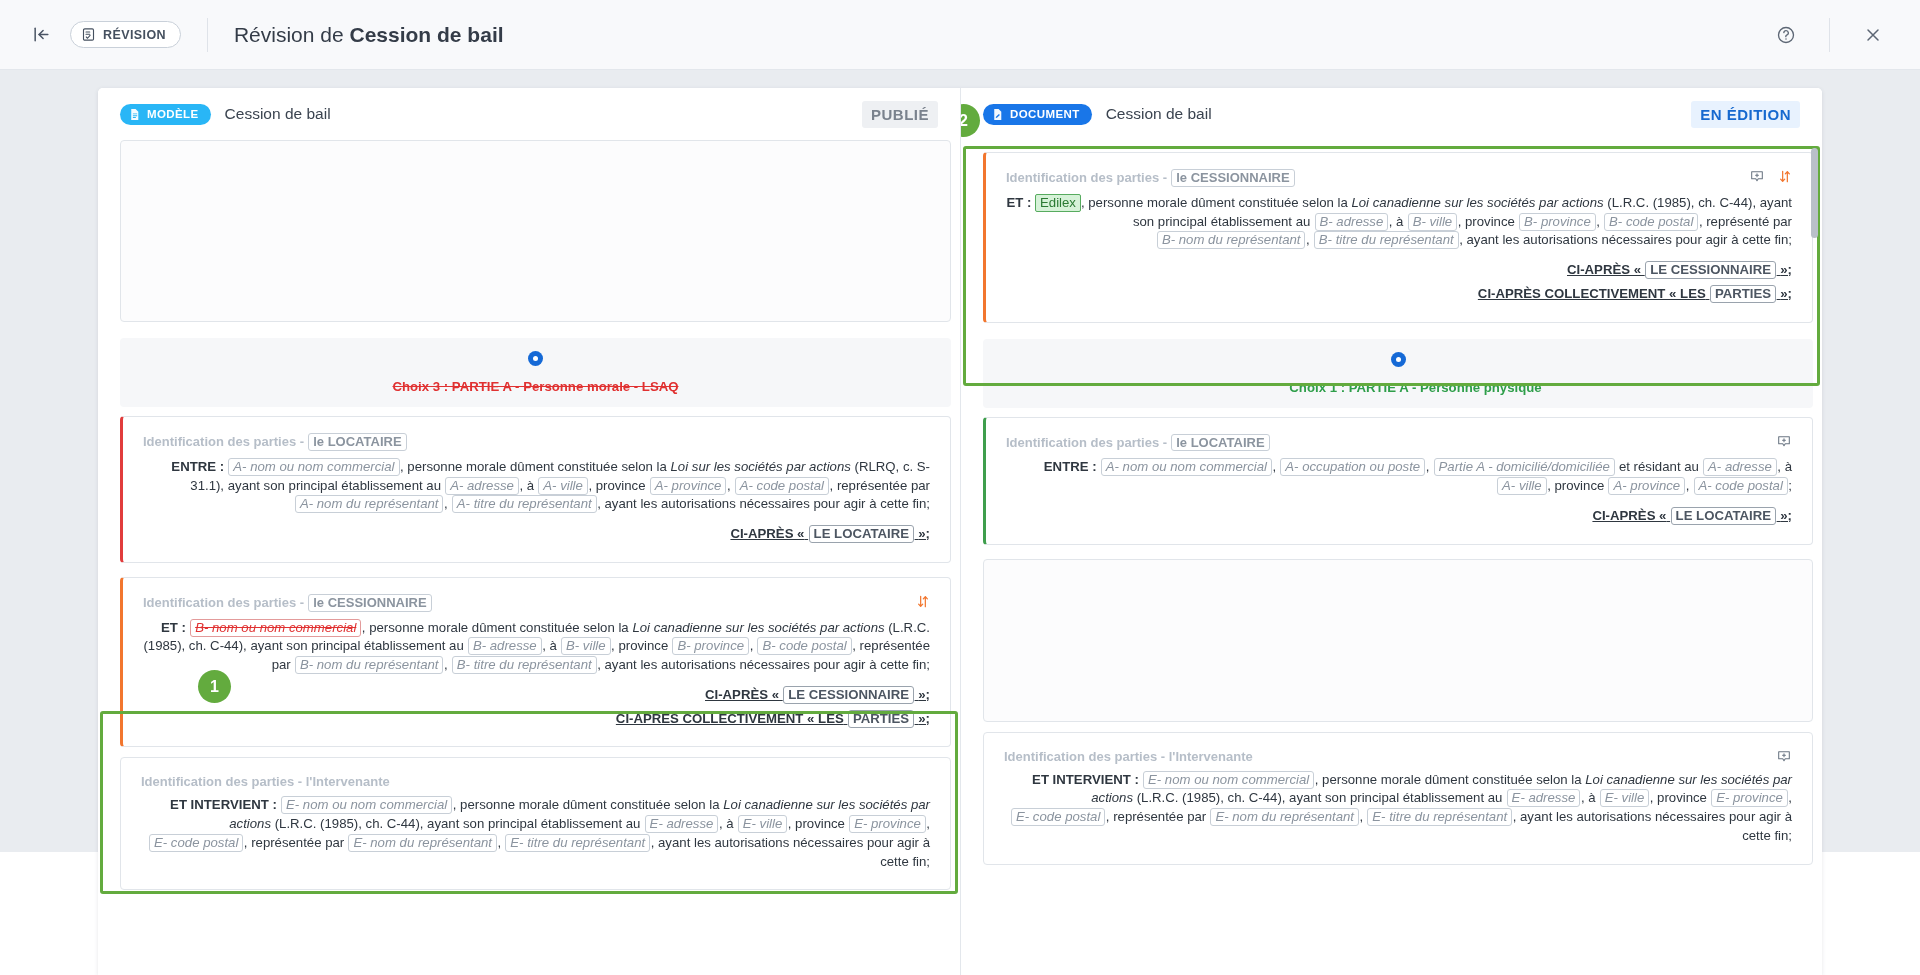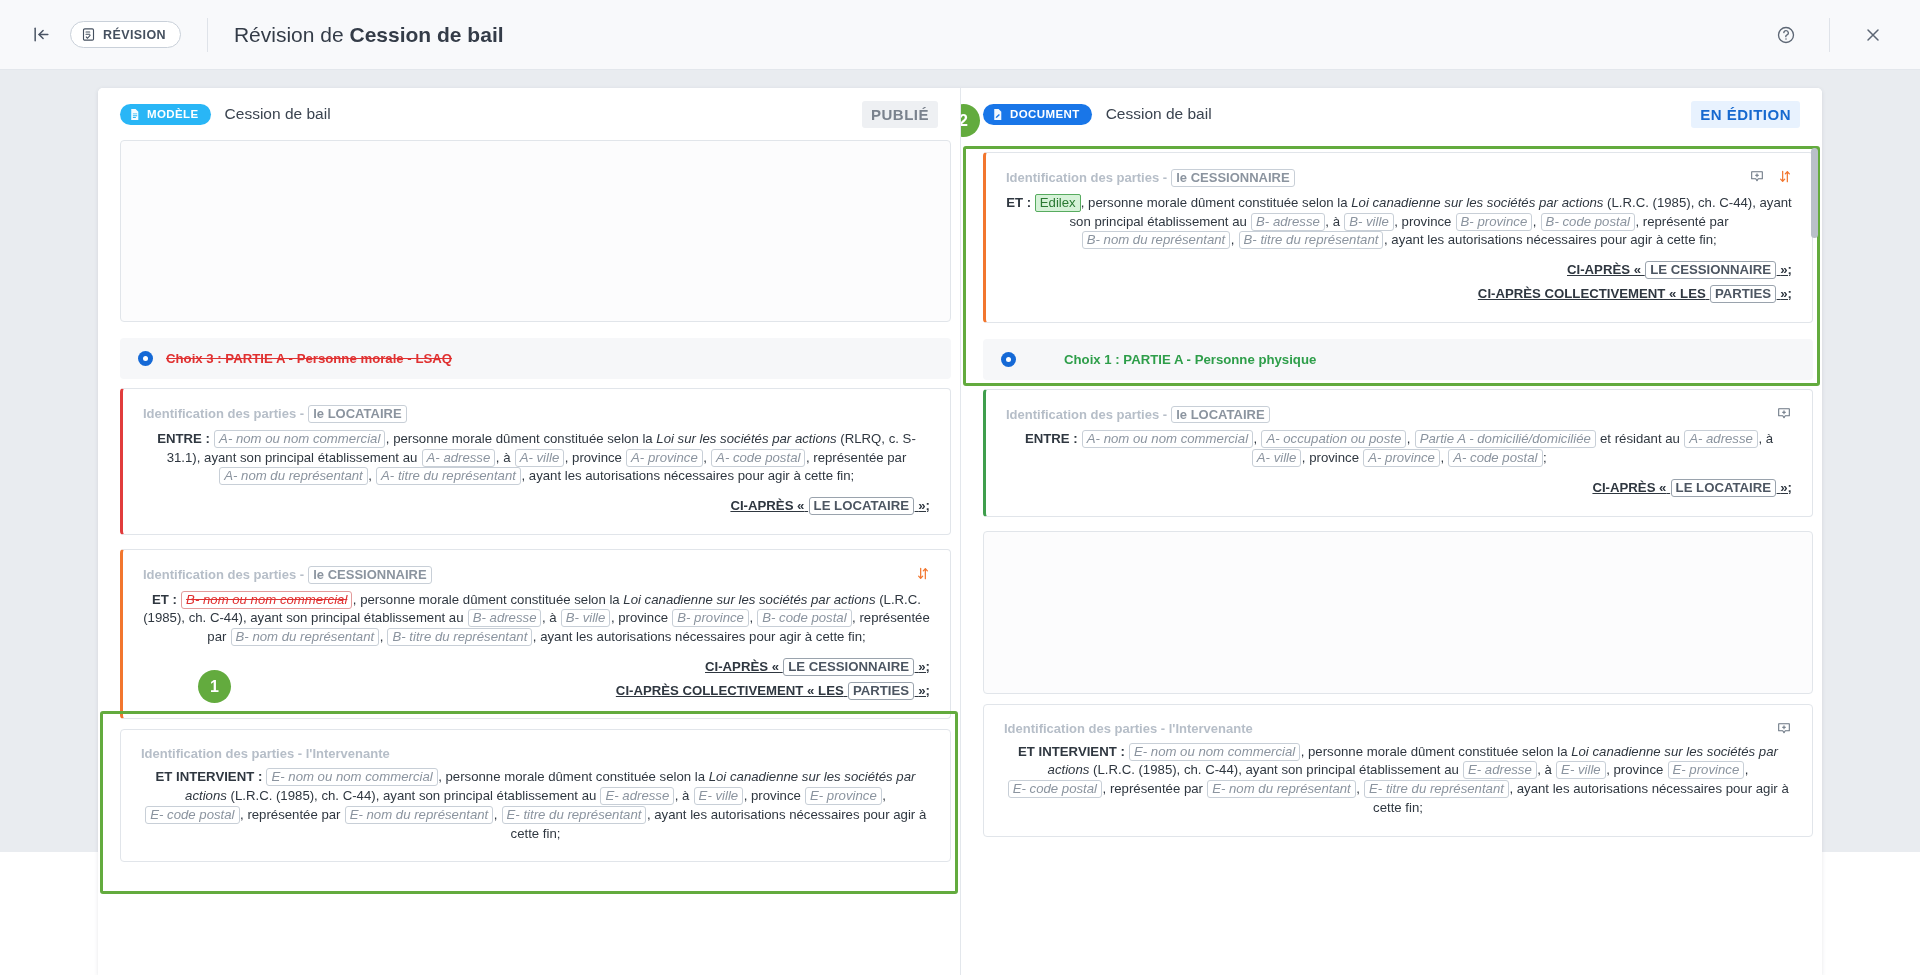--- a/index.html
+++ b/index.html
@@ -172,21 +172,21 @@
     display: flex;
     align-items: center;
     gap: 13px;
   }
   .act { cursor: pointer; display: flex; align-items: center; }
 
   .ptext {
     font-size: 13.2px;
     line-height: 1.42;
     color: #2f3740;
-    text-align: center;
+    text-align: right;
   }
   .ptext b { font-weight: bold; }
   .ptext i { font-style: italic; }
   .field {
     display: inline-block;
     border: 1px solid #c8cfd7;
     border-radius: 3px;
     padding: 0 4px;
     margin: 0 .5px;
     font-style: italic;
@@ -221,20 +221,21 @@
   
   .choice-row {
     display: flex;
     align-items: center;
     gap: 13px;
     background: #f6f7f9;
     border-radius: 4px;
     padding: 13px 18px;
     margin-bottom: 9px;
     cursor: pointer;
+    flex-direction: column;
   }
   .radio {
     width: 15px; height: 15px;
     border-radius: 50%;
     background: #1569d6;
     display: flex; align-items: center; justify-content: center;
     flex: 0 0 auto;
   }
   .radio::after {
     content: "";

